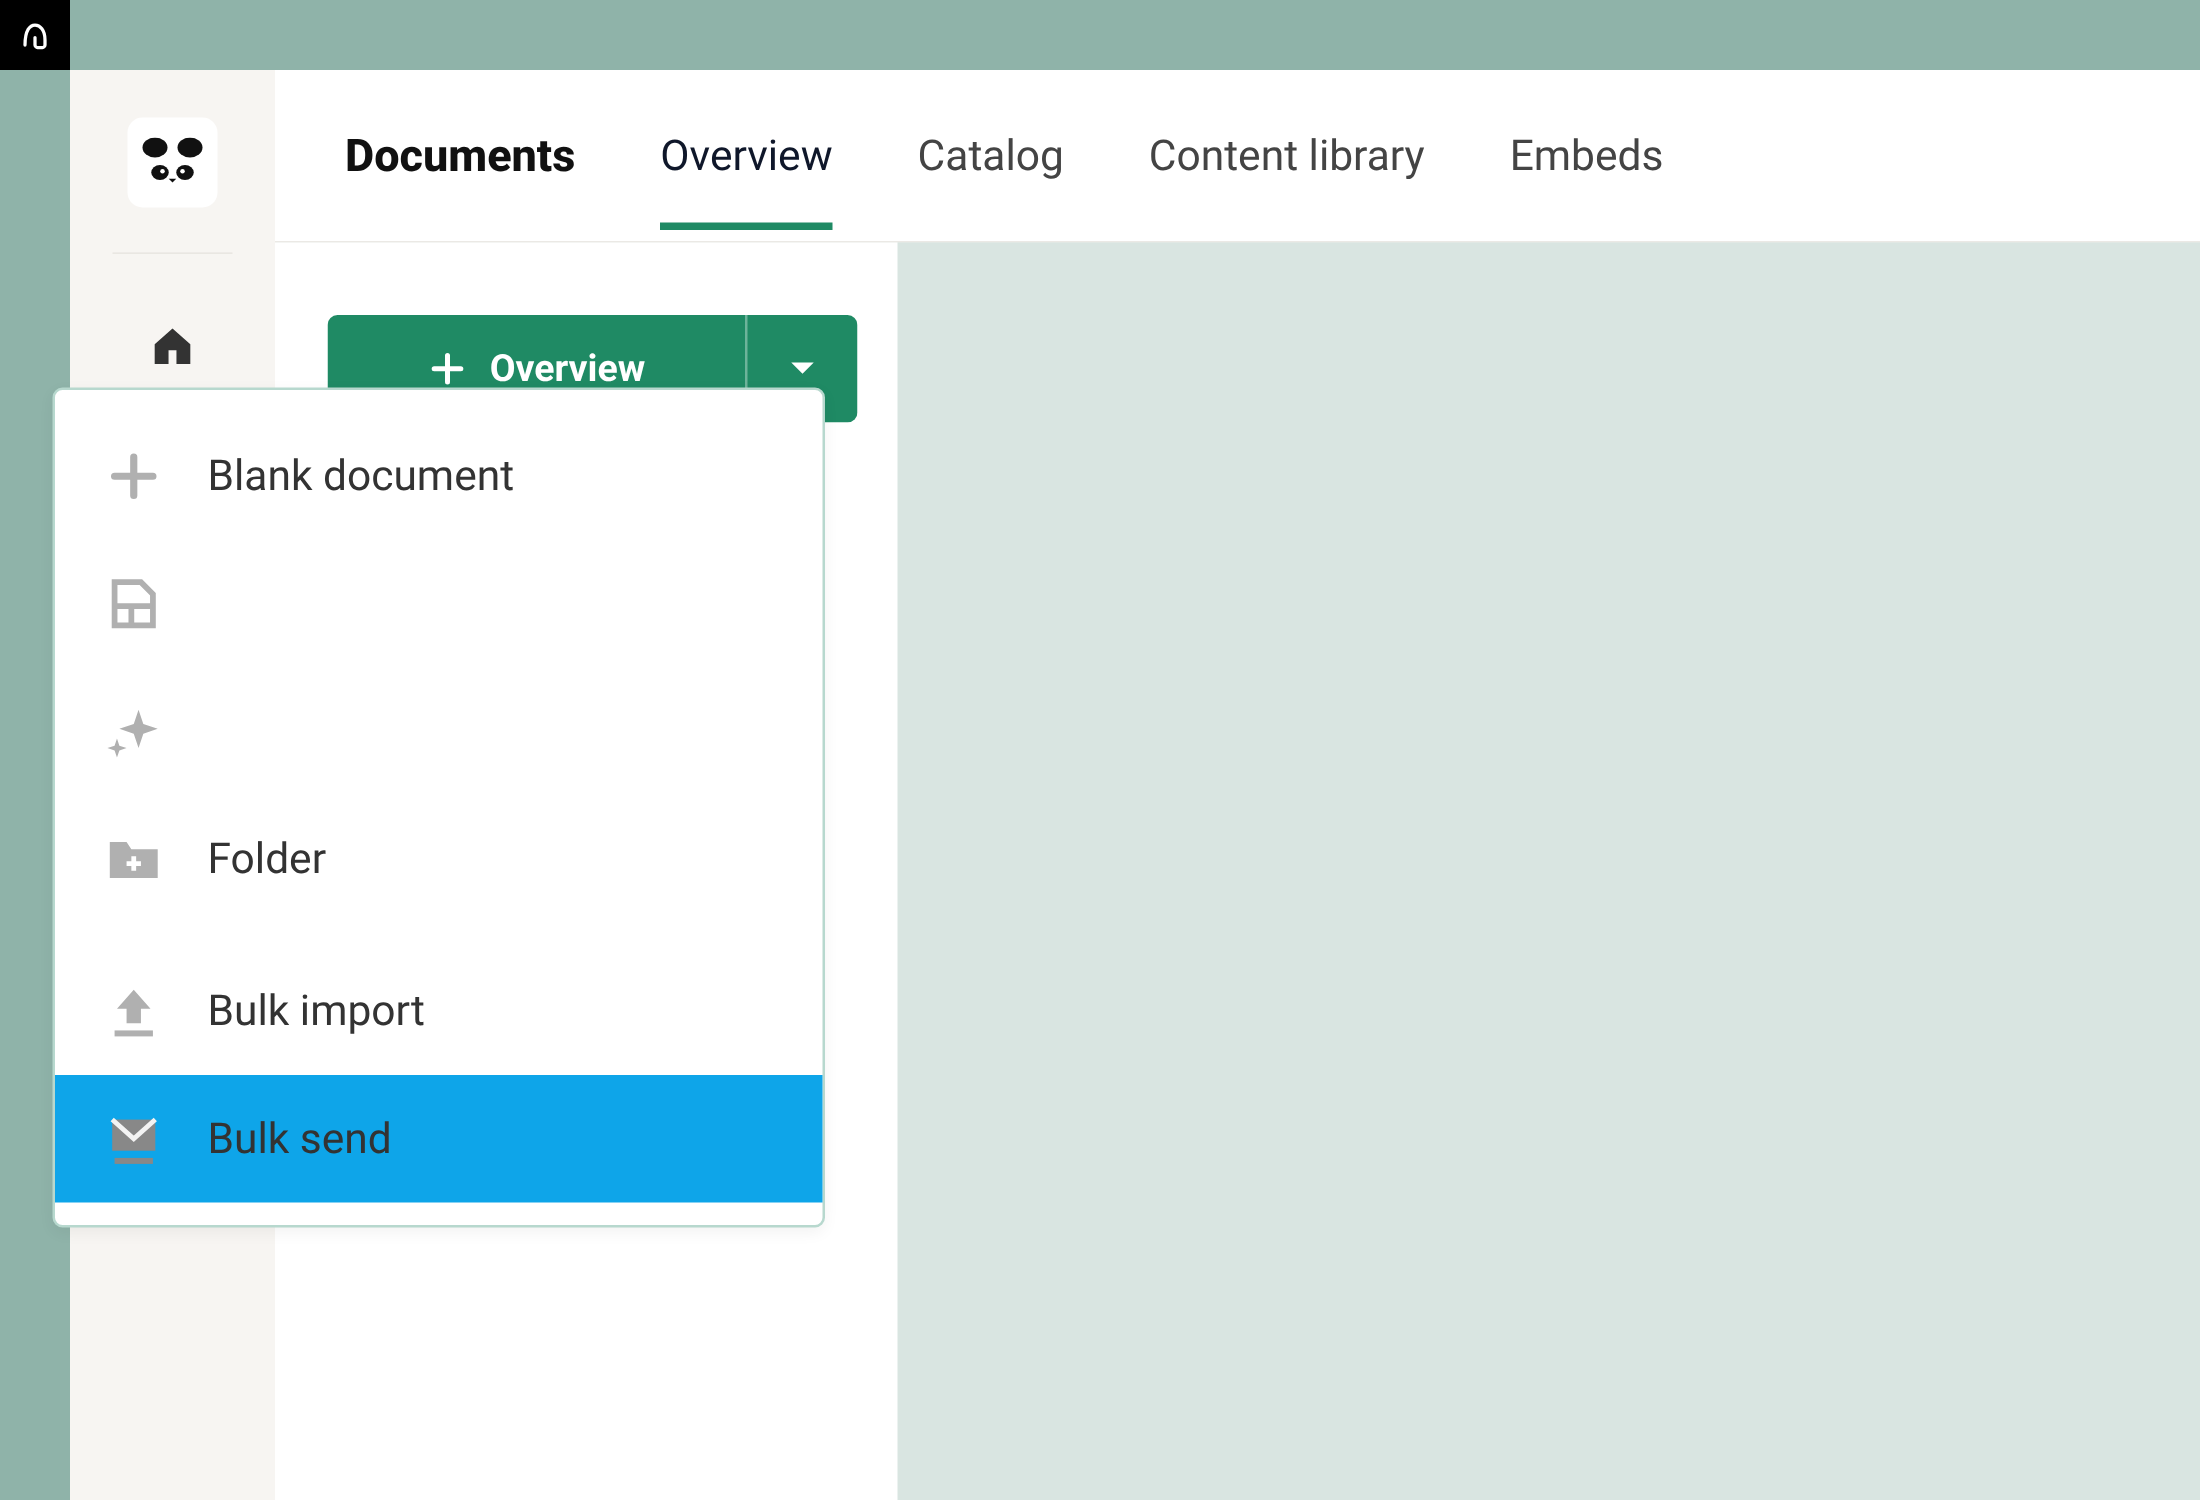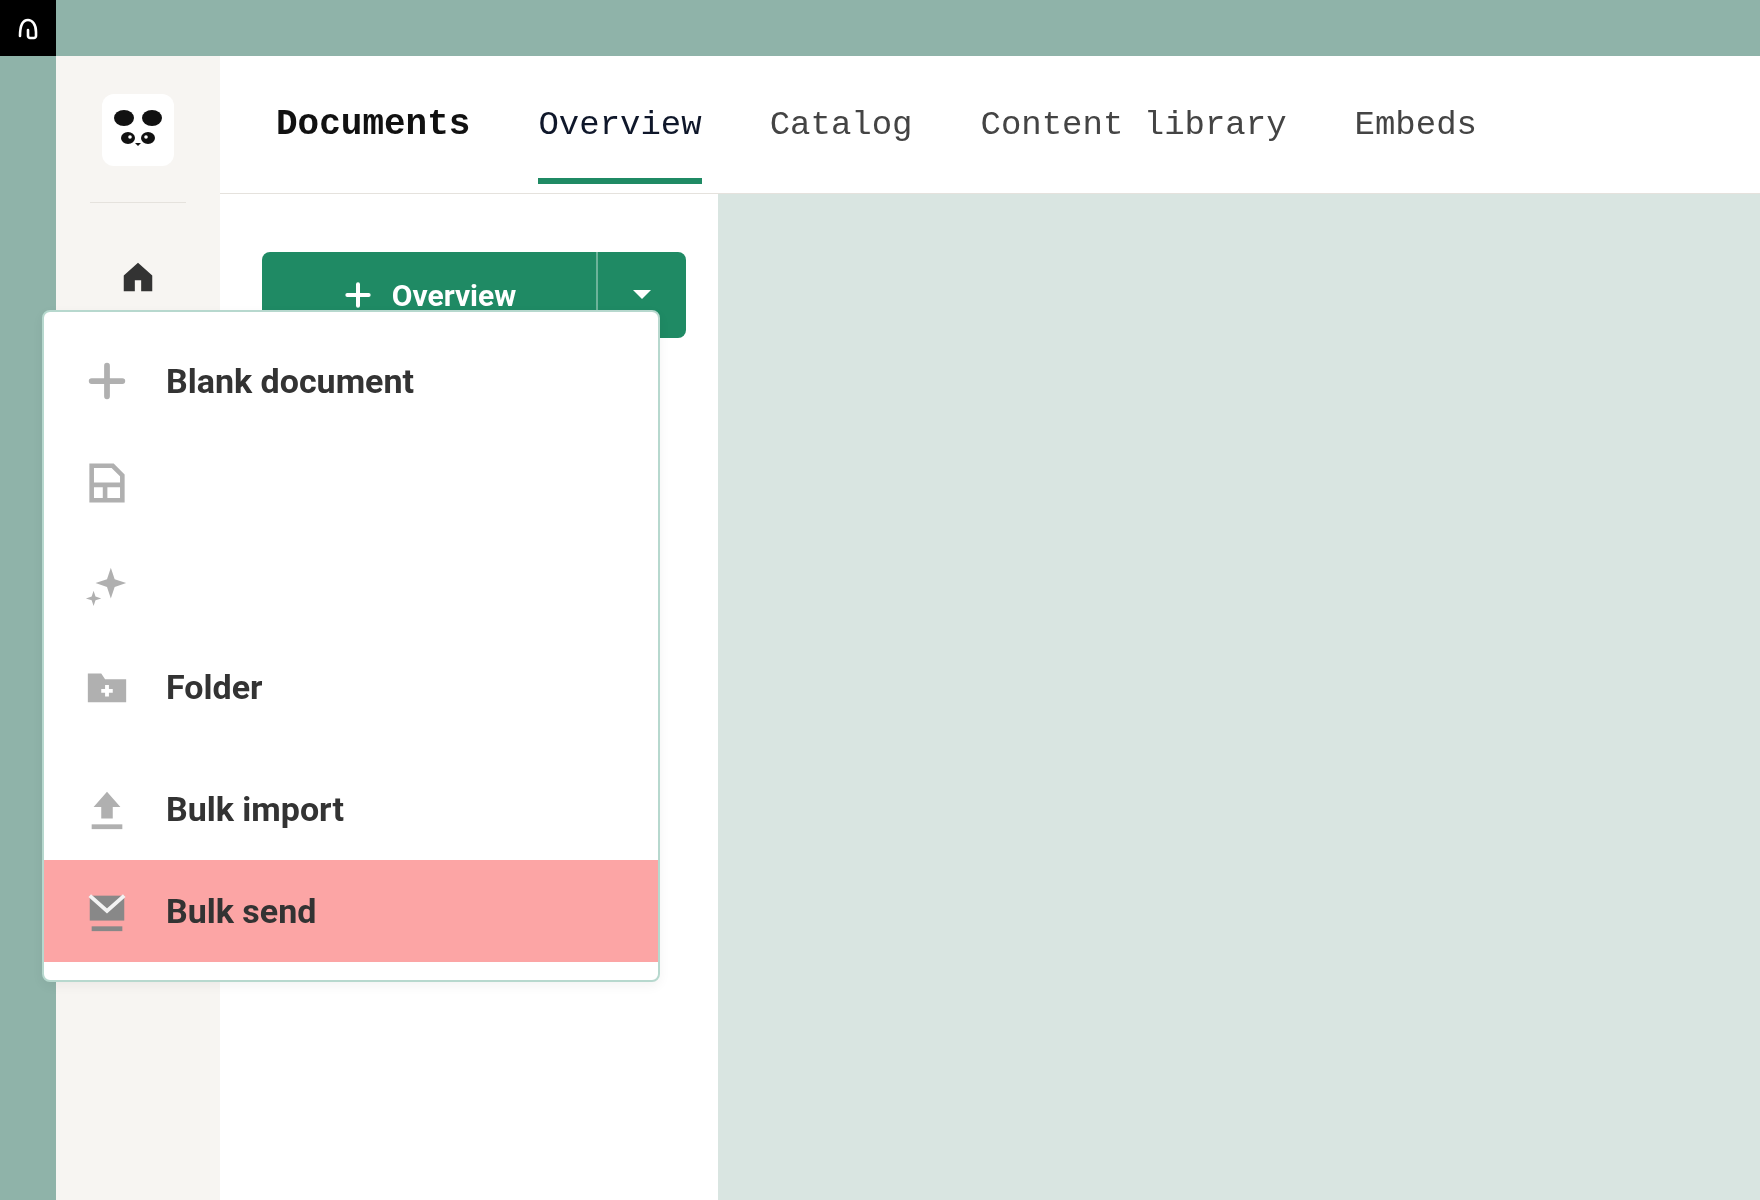--- a/index.html
+++ b/index.html
@@ -20,37 +20,37 @@
     .sidebar-divider { width: 96px; height: 1px; background: #E5E2DD; margin-bottom: 44px; }
 
     .sidebar-item { width: 60px; height: 60px; display: flex; align-items: center; justify-content: center; border-radius: 12px; margin-bottom: 44px; cursor: pointer; }
     .sidebar-item.active { background: #fff; }
     .sidebar-item svg { width: 38px; height: 38px; }
 
     .main-area { flex: 1; display: flex; flex-direction: column; background: #D9E5E1; }
 
     .tabs-bar { height: 138px; background: #fff; display: flex; align-items: center; padding-left: 56px; gap: 68px; border-bottom: 1px solid #E5E2DD; }
 
-    .tab { font-size: 34px; color: #444; cursor: pointer; position: relative; height: 118px; display: flex; align-items: center; font-family: Liberation Mono, monospace; }
+    .tab { font-size: 34px; color: #444; cursor: pointer; position: relative; height: 118px; display: flex; align-items: center; }
     .tab.bold-title { font-weight: 800; color: #111; font-size: 36px; }
     .tab.active { color: #0f172a; }
     .tab.active::after { content: ""; position: absolute; bottom: 0; left: 0; right: 0; height: 6px; background: #1F8A64; }
 
     .content-row { flex: 1; display: flex; }
     .left-panel { width: 498px; background: #fff; padding: 58px 42px; position: relative; }
 
     .new-doc-wrap { display: flex; width: 424px; height: 86px; border-radius: 8px; overflow: hidden; }
     .new-doc-btn { flex: 1; background: #1F8A64; color: #fff; display: flex; align-items: center; justify-content: center; gap: 18px; font-size: 30px; font-weight: 700; cursor: pointer; border: none; }
     .new-doc-btn svg { width: 32px; height: 32px; }
     .new-doc-caret { width: 90px; background: #1F8A64; display: flex; align-items: center; justify-content: center; cursor: pointer; border: none; border-left: 2px solid rgba(255,255,255,0.35); }
     .new-doc-caret svg { width: 22px; height: 14px; }
 
     .dropdown { position: absolute; top: 310px; left: 42px; width: 618px; background: #fff; border: 2px solid #B7D8CE; border-radius: 8px; padding: 18px 0; box-shadow: 0 4px 12px rgba(0,0,0,0.05); }
-    .dropdown-item { display: flex; align-items: center; gap: 36px; padding: 28px 40px; font-size: 34px; color: #333; cursor: pointer; font-weight: bold; }
-    .dropdown-item.hovered { background: #fca5a5; }
+    .dropdown-item { display: flex; align-items: center; gap: 36px; padding: 28px 40px; font-size: 34px; color: #333; cursor: pointer; }
+    .dropdown-item.hovered { background: #0ea5e9; }
     .dropdown-item .icon-slot { width: 46px; height: 46px; display: flex; align-items: center; justify-content: center; }
     .dropdown-item svg { width: 46px; height: 46px; }
     .dropdown-divider { height: 20px; }
 
     .right-panel { flex: 1; background: #D9E5E1; }
   </style>
 </head>
 <body>
 
 <div class="brand-corner">

